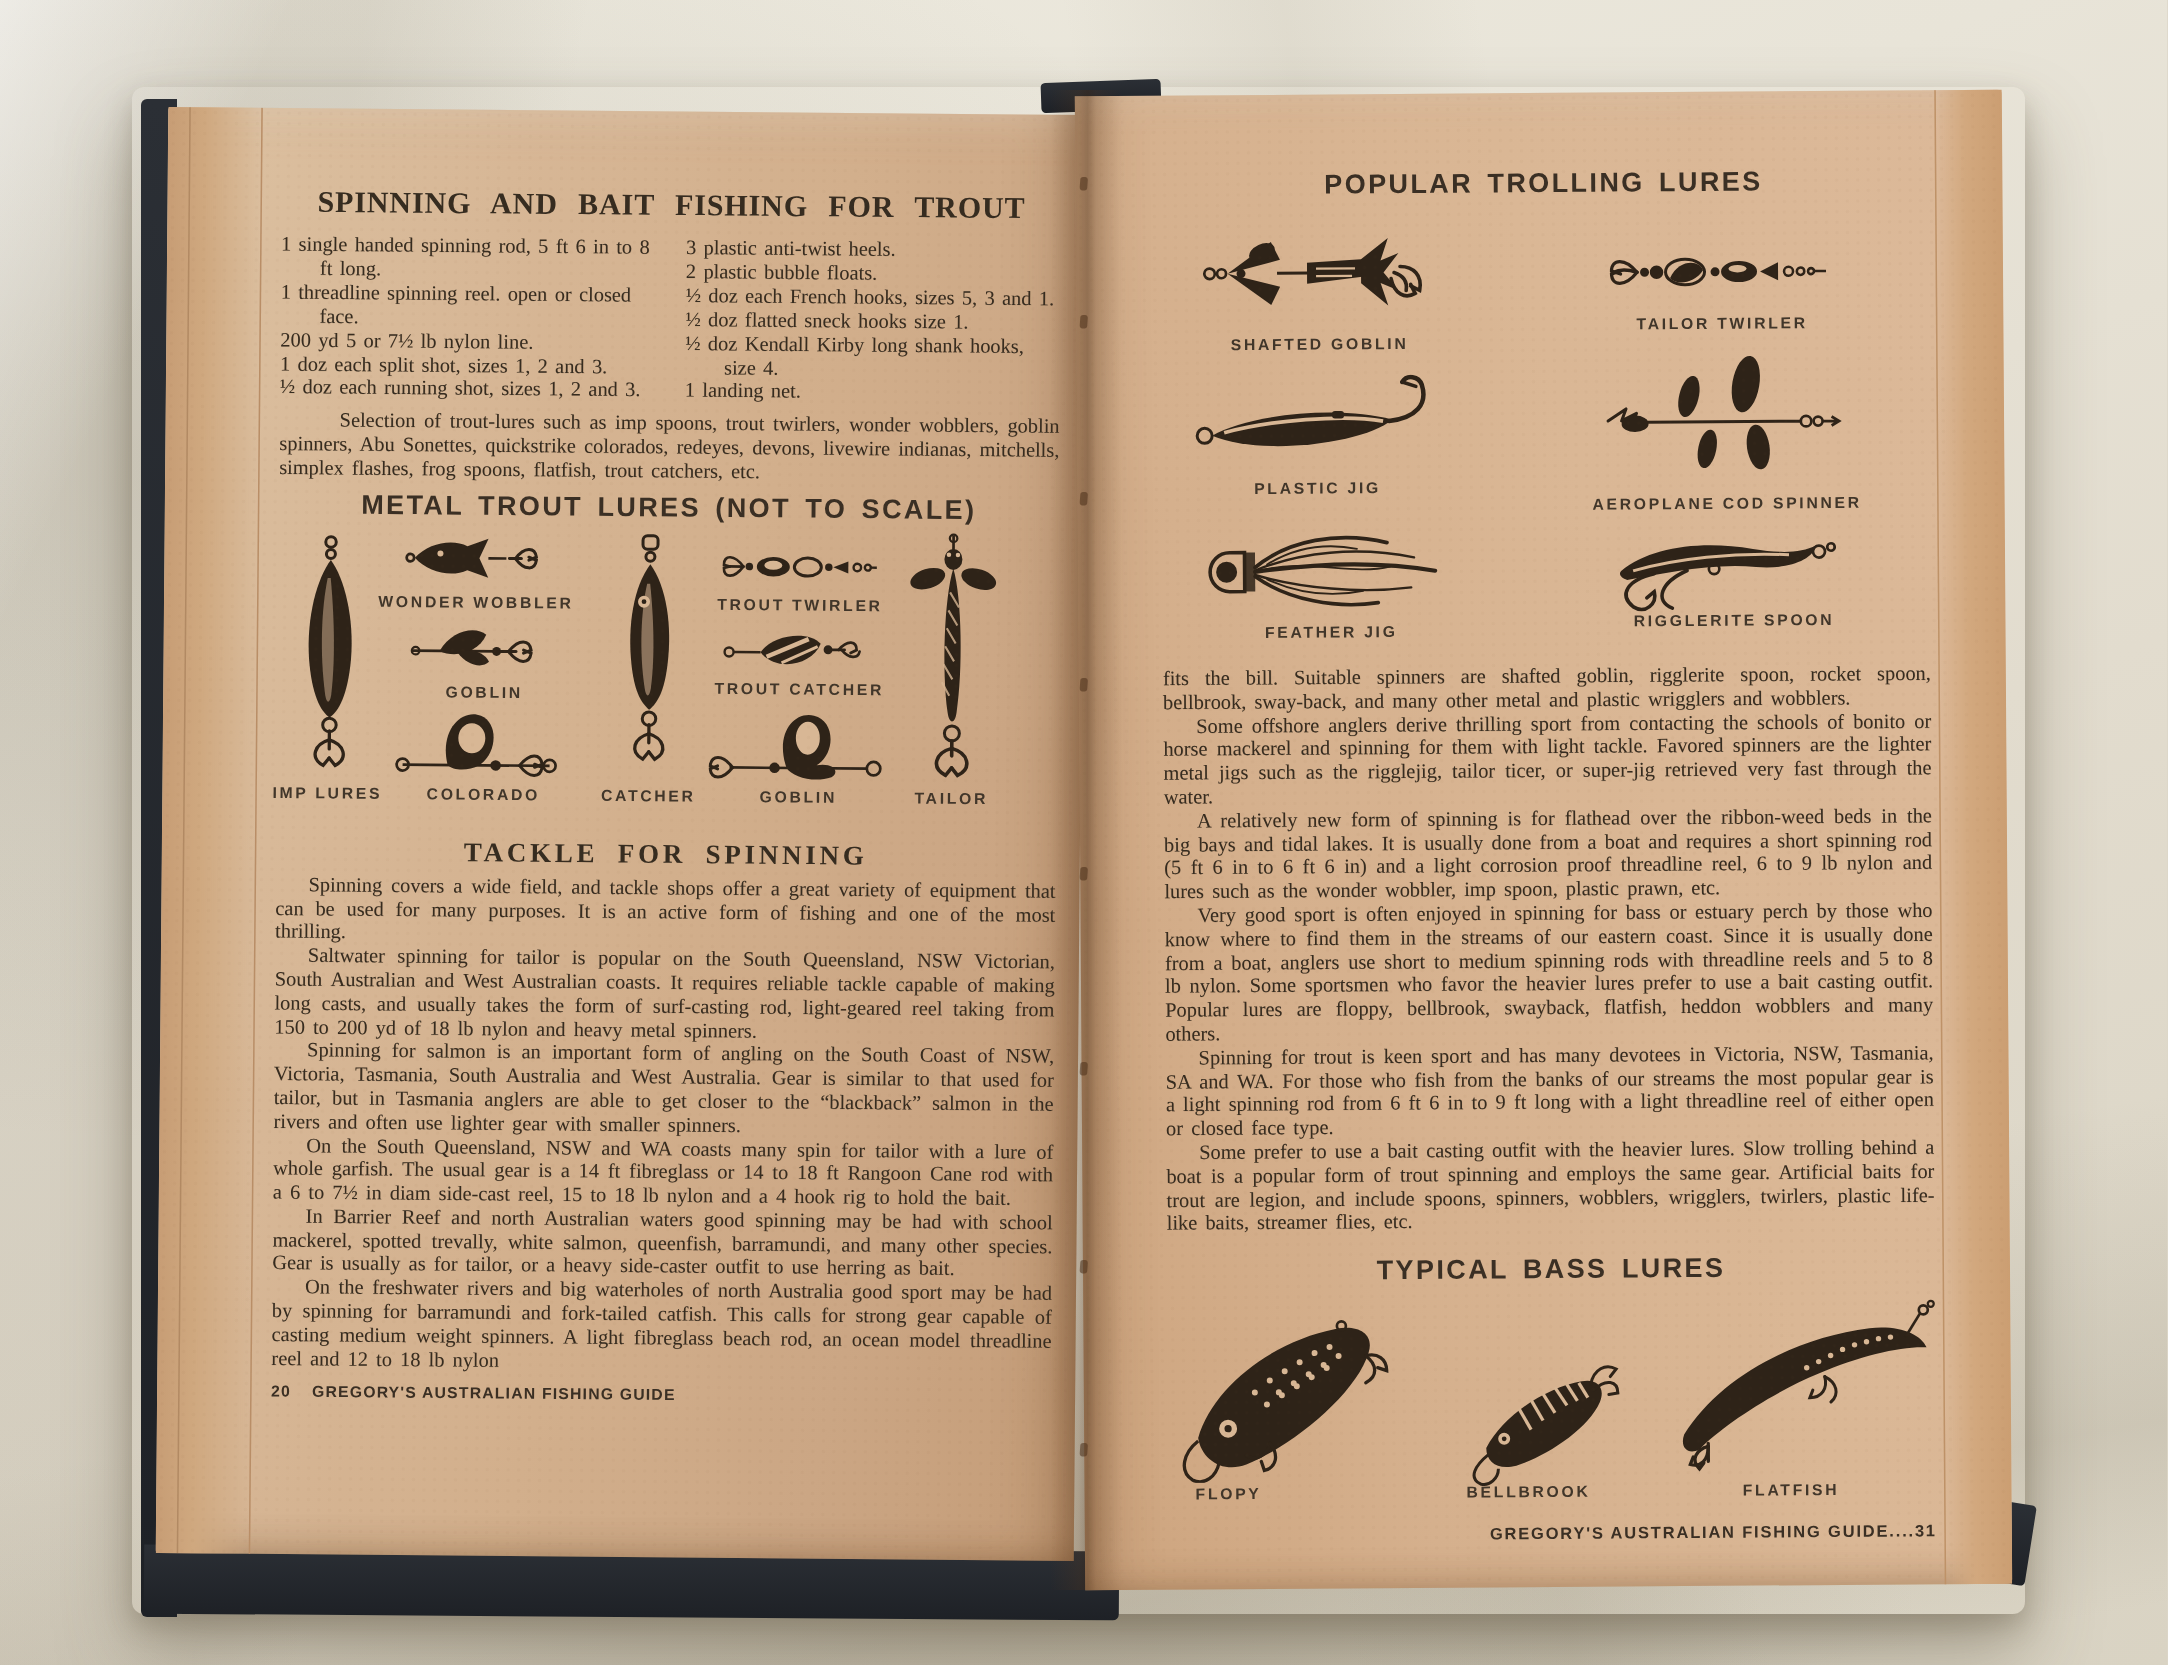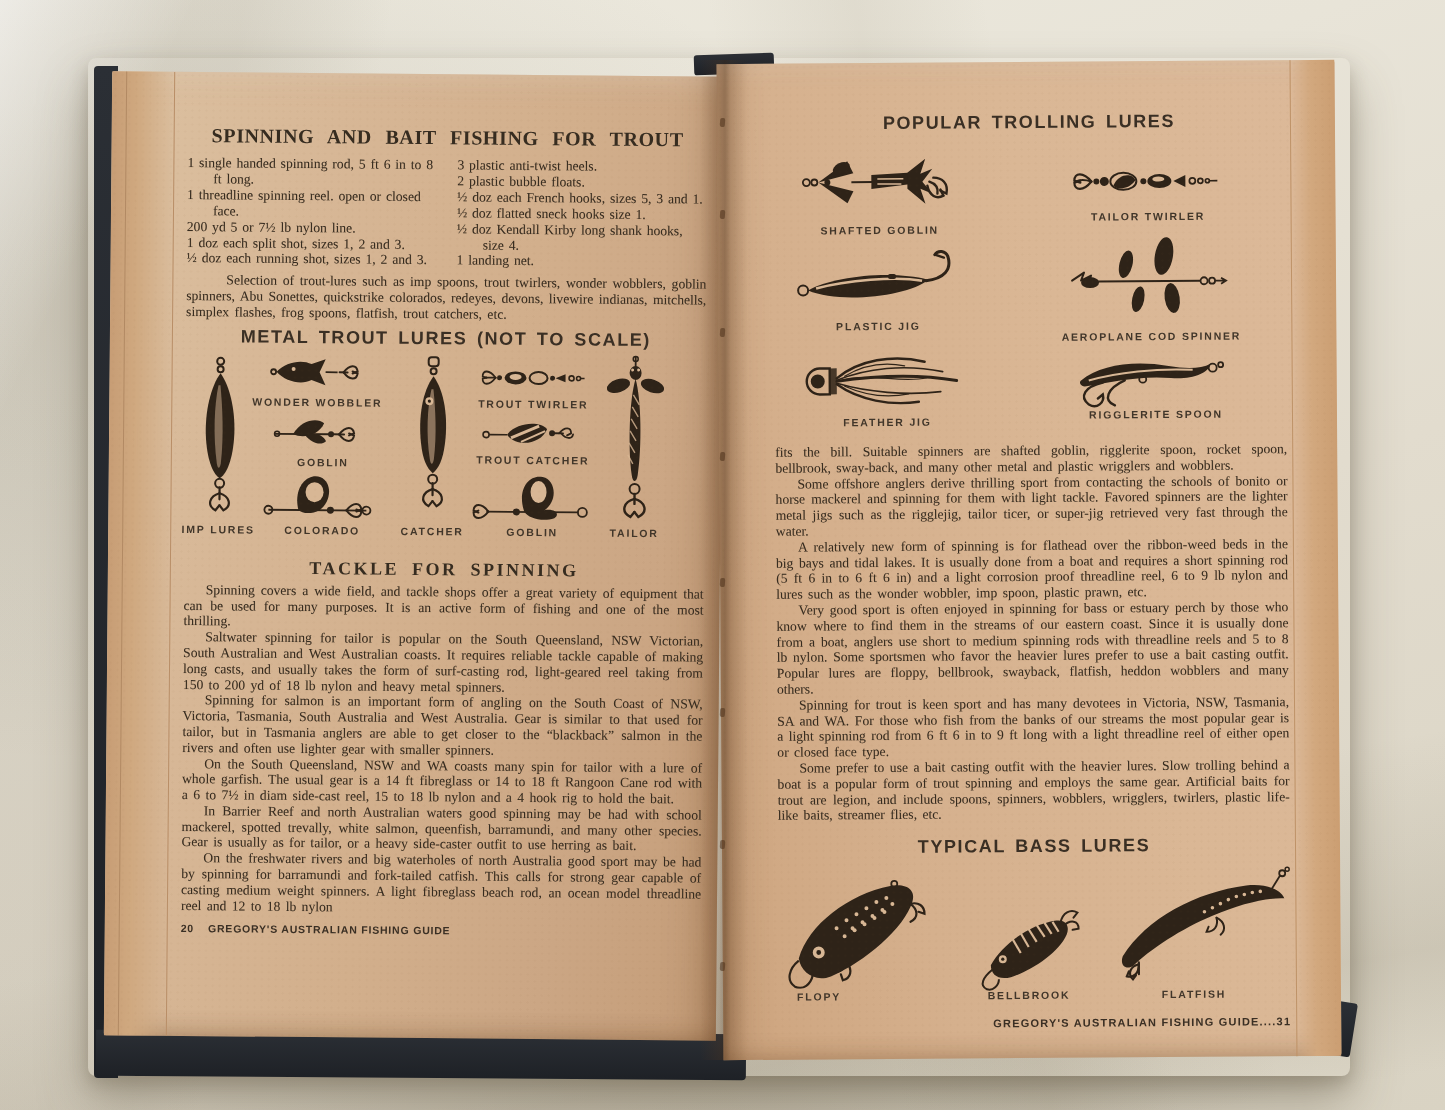--- a/index.html
+++ b/index.html
@@ -472,21 +472,21 @@
               </g>
             <path d="M22,74 C12,82 8,90 16,94 C22,96 28,90 28,84" fill="none" stroke="currentColor" stroke-width="2"></path>
             <circle cx="32" cy="64" r="4" fill="#d8b795"></circle>
               <circle cx="32" cy="64" r="1.6" fill="currentColor"></circle>
             <g stroke="currentColor" stroke-width="2" fill="none" stroke-linecap="round">
                 <path d="M92,32 c8,-8 16,-6 16,2 l-6,1"></path>
                 <path d="M90,28 c2,-10 10,-14 17,-10 l-4,5"></path>
               </g>
           </svg>
         </div>
-        <span class="lure-label" style="left:180px;top:128px;width:140px">BELLBROOK</span>
+        <span class="lure-label" style="left:170px;top:128px;width:140px">BELLBROOK</span>
 
         <div class="lure" style="left:330px;top:6px">
           <svg width="185" height="116" viewBox="0 0 185 116">
             <path fill="currentColor" d="M14,90 C38,52 88,26 138,20 C158,18 172,24 176,33 C160,32 132,38 104,50 C74,62 40,84 24,100 C16,104 11,98 14,90 Z"></path>
             <g fill="#d8b795">
                 <circle cx="120" cy="34" r="1.8"></circle>
                 <circle cx="128" cy="31" r="1.8"></circle>
                 <circle cx="136" cy="29" r="1.8"></circle>
                 <circle cx="112" cy="38" r="1.8"></circle>
                 <circle cx="104" cy="42" r="1.8"></circle>

